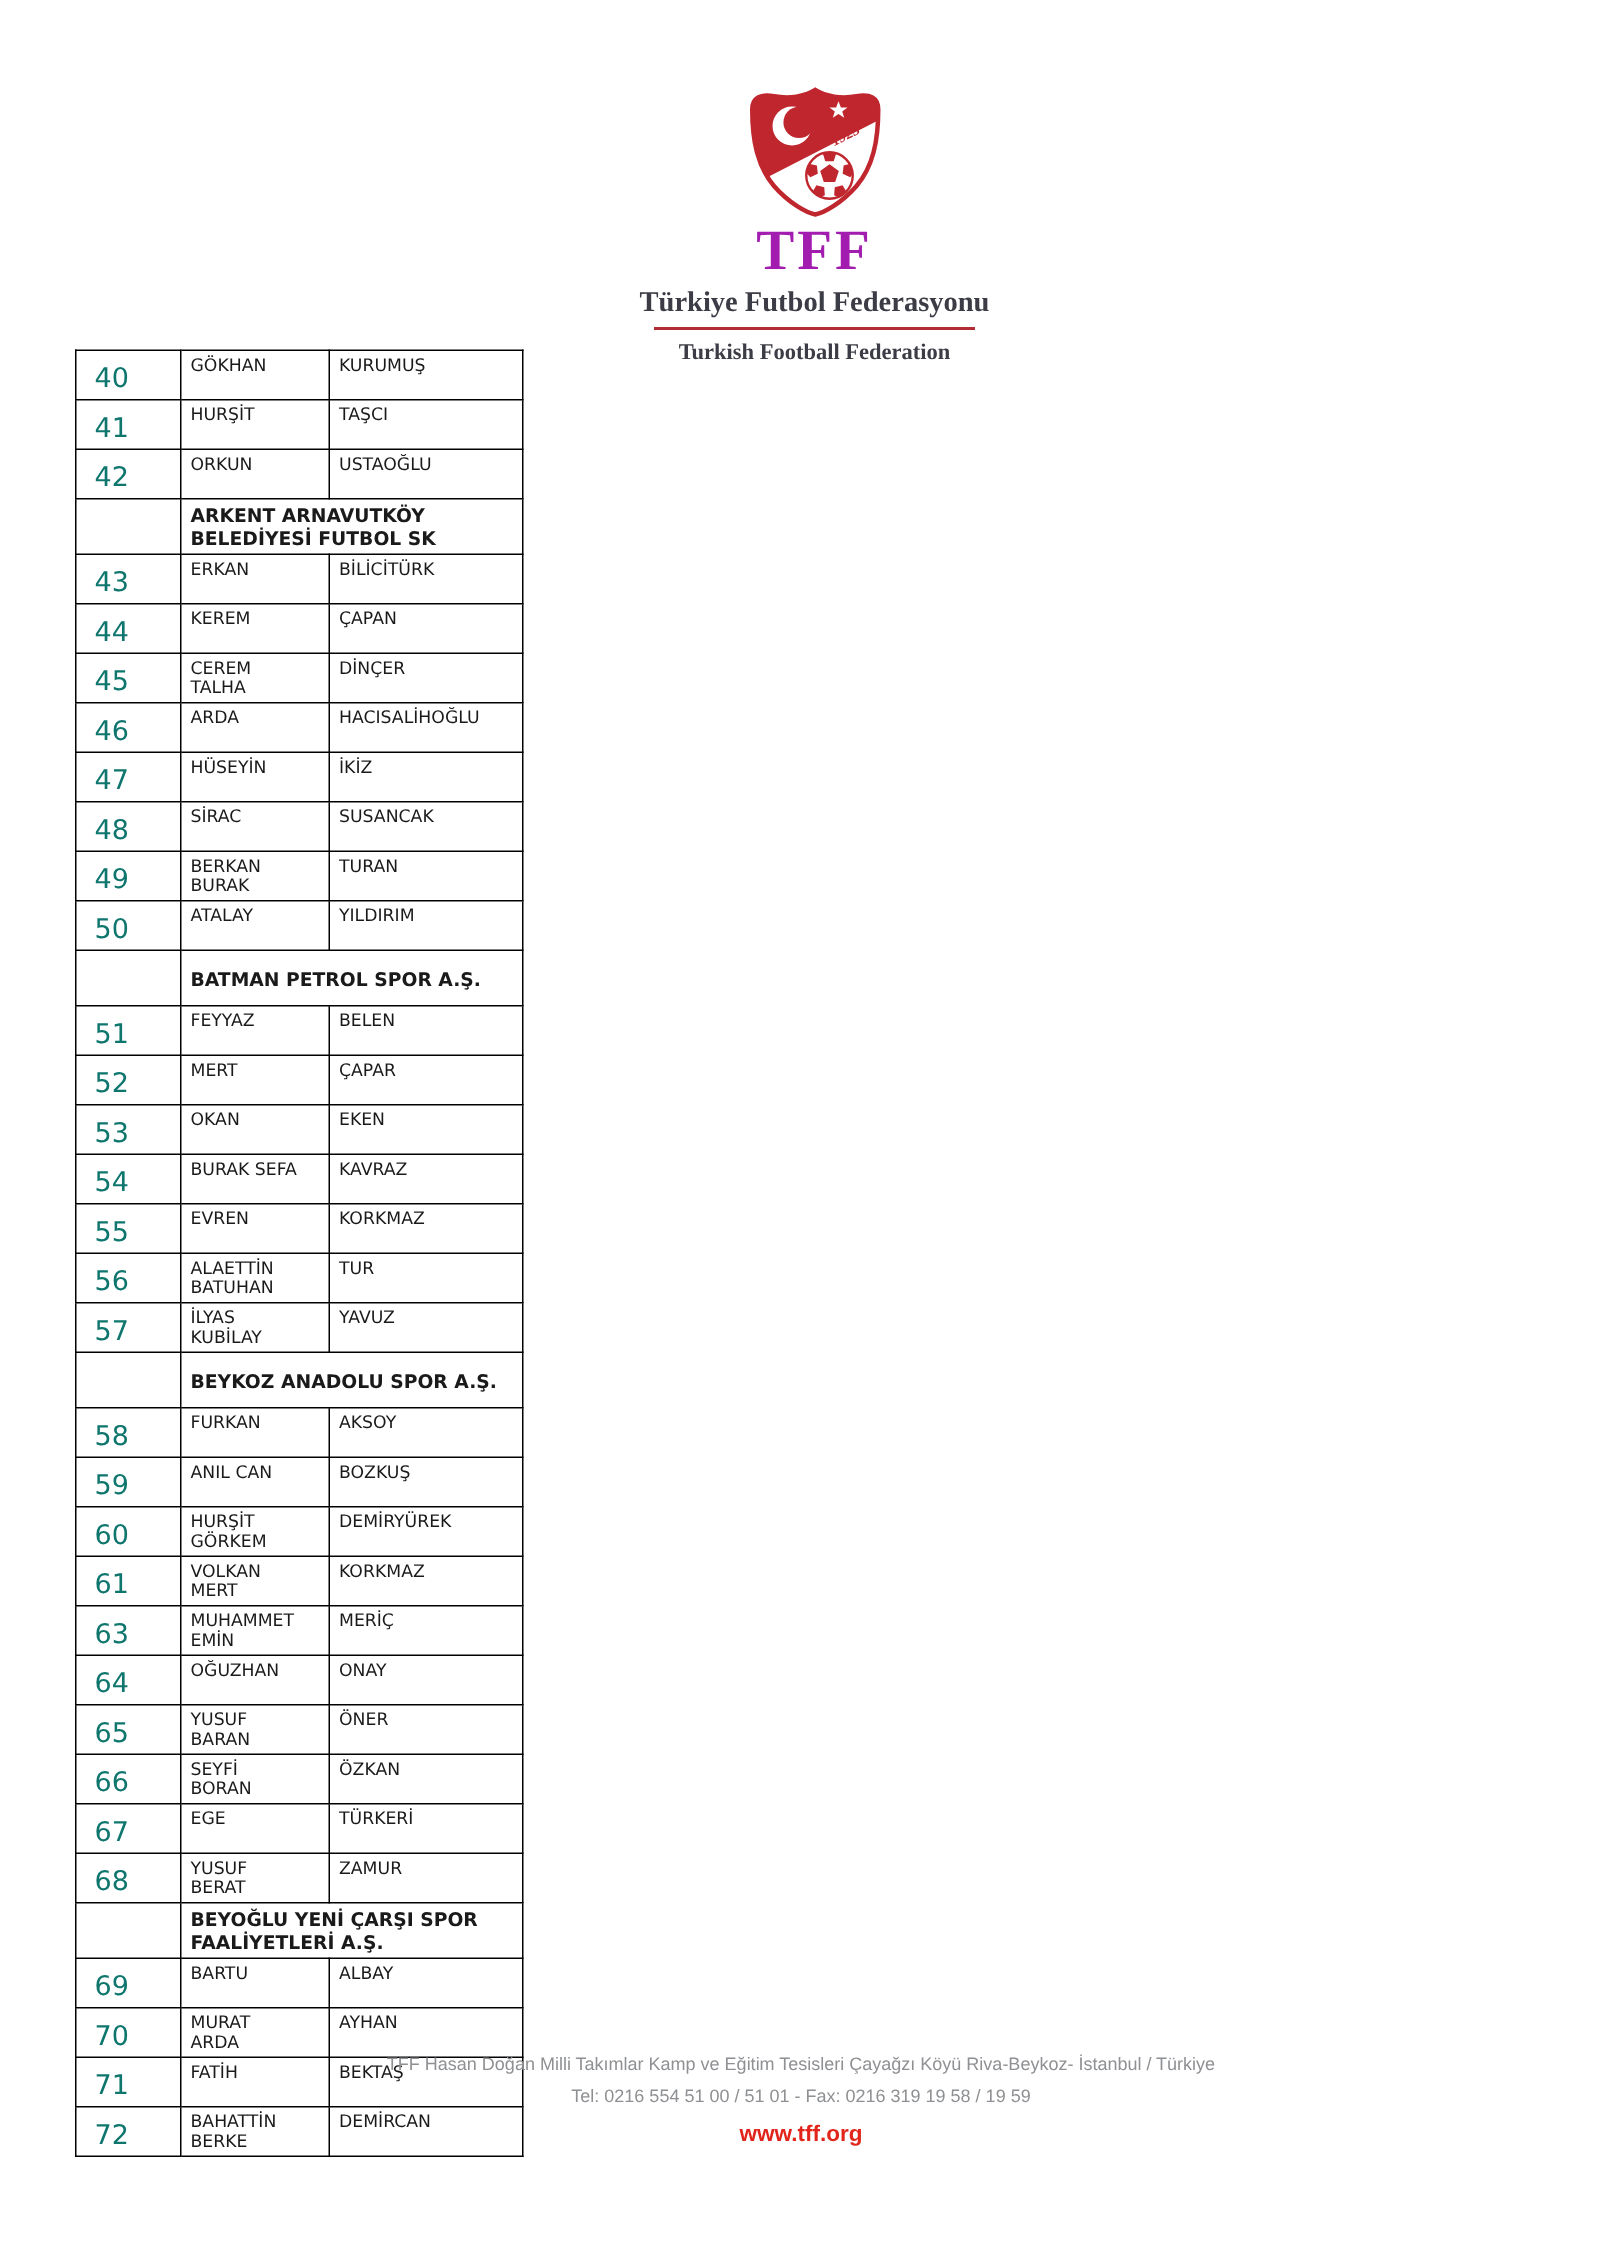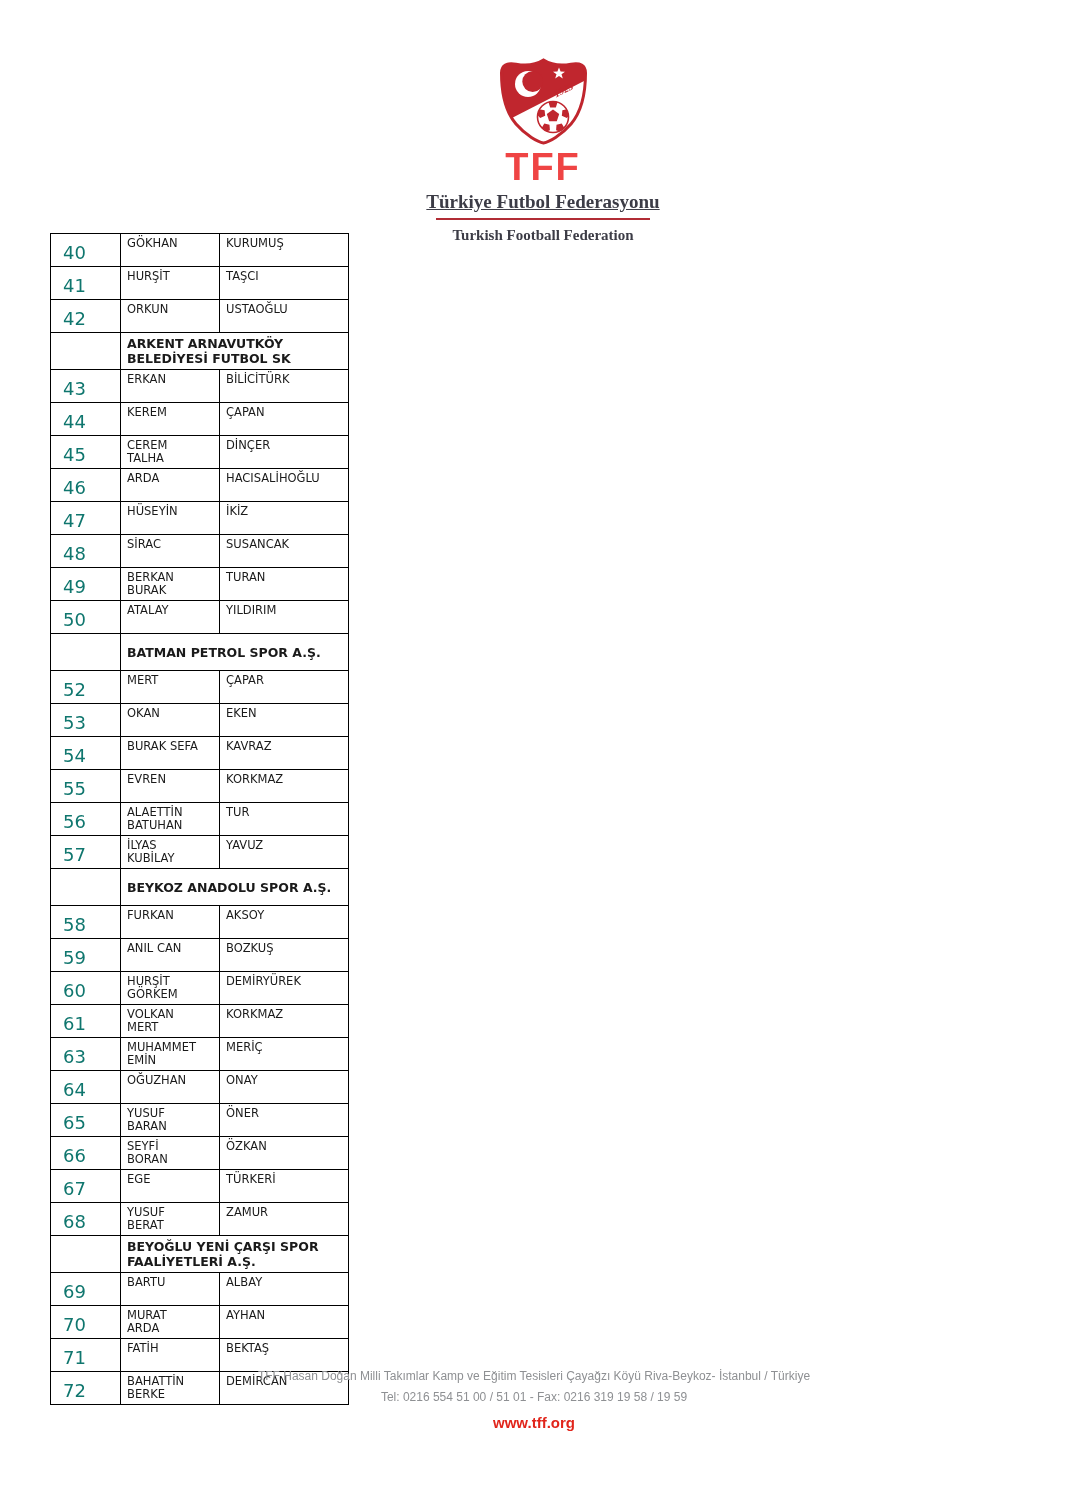--- a/index.html
+++ b/index.html
@@ -15,37 +15,36 @@
   
   .logo-block{
     position:absolute;
     top:58px;left:543px;
     transform:translateX(-50%);
     width:260px;
     text-align:center;
   }
   .shield{display:block;margin:0 auto;}
   .tff-abbr{
-    font-family:Liberation Sans, sans-serif;
+    font-family:Liberation Serif, serif;
     font-weight:bold;
     font-size:38px;
     letter-spacing:2px;
-    color:#ef4444;
+    color:#a21caf;
     line-height:40px;
     margin-top:2px;
   }
   .title-tr{
     font-family:"Liberation Serif","DejaVu Serif",serif;
     font-weight:bold;
     font-size:19px;
     color:#3c3c46;
     line-height:22px;
     margin-top:4px;
     white-space:nowrap;
-    text-decoration:underline;
   }
   .red-rule{
     width:214px;height:2px;
     background:#b12c35;
     margin:5px auto 0 auto;
   }
   .title-en{
     font-family:"Liberation Serif","DejaVu Serif",serif;
     font-weight:bold;
     font-size:15px;
@@ -226,20 +225,25 @@
         <tr class="player">
           <td class="no">50</td>
           <td class="first">ATALAY</td>
           <td class="last">YILDIRIM</td>
         </tr>
         <tr class="section">
           <td class="no"></td>
           <td class="club" colspan="2">BATMAN PETROL SPOR A.Ş.</td>
         </tr>
         <tr class="player">
+          <td class="no">51</td>
+          <td class="first">FEYYAZ</td>
+          <td class="last">BELEN</td>
+        </tr>
+        <tr class="player">
           <td class="no">52</td>
           <td class="first">MERT</td>
           <td class="last">ÇAPAR</td>
         </tr>
         <tr class="player">
           <td class="no">53</td>
           <td class="first">OKAN</td>
           <td class="last">EKEN</td>
         </tr>
         <tr class="player">

